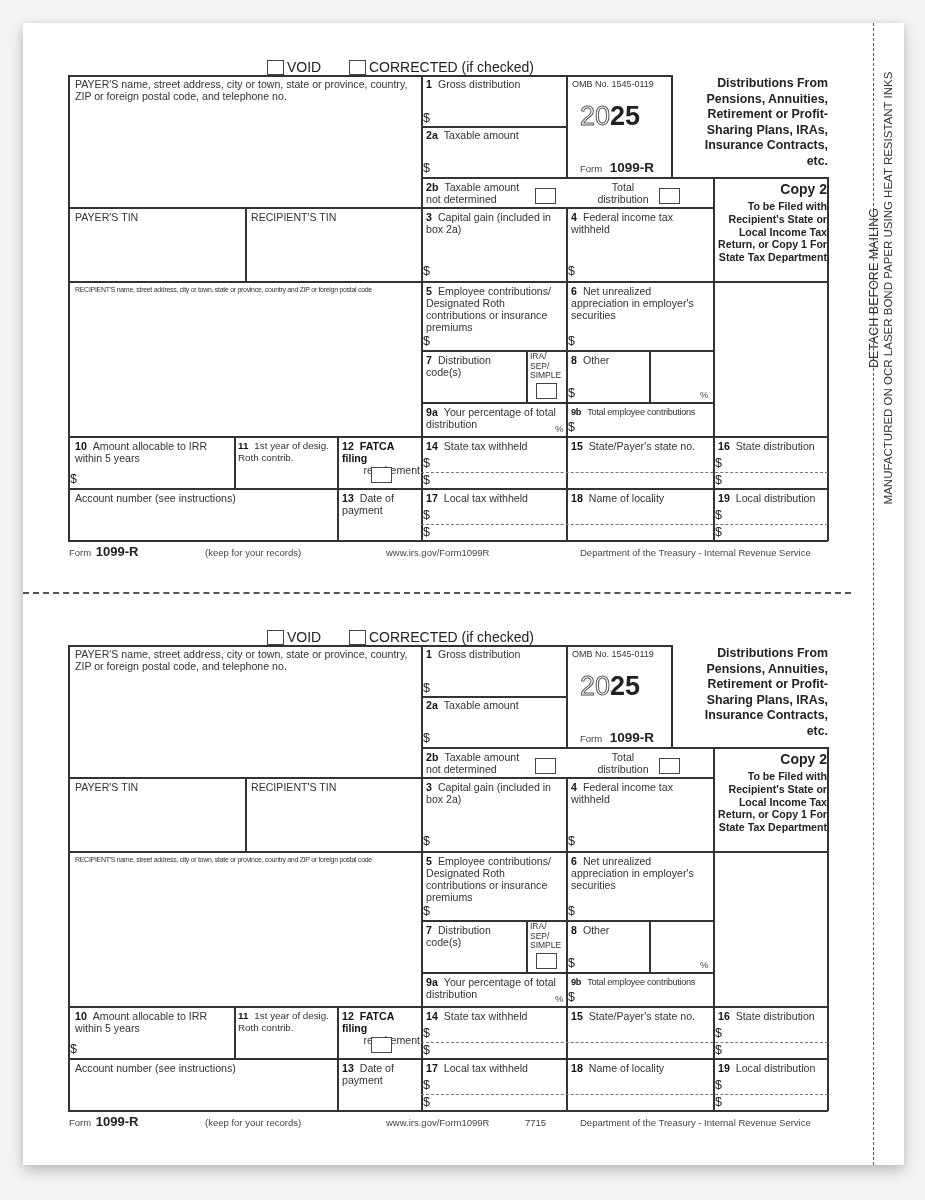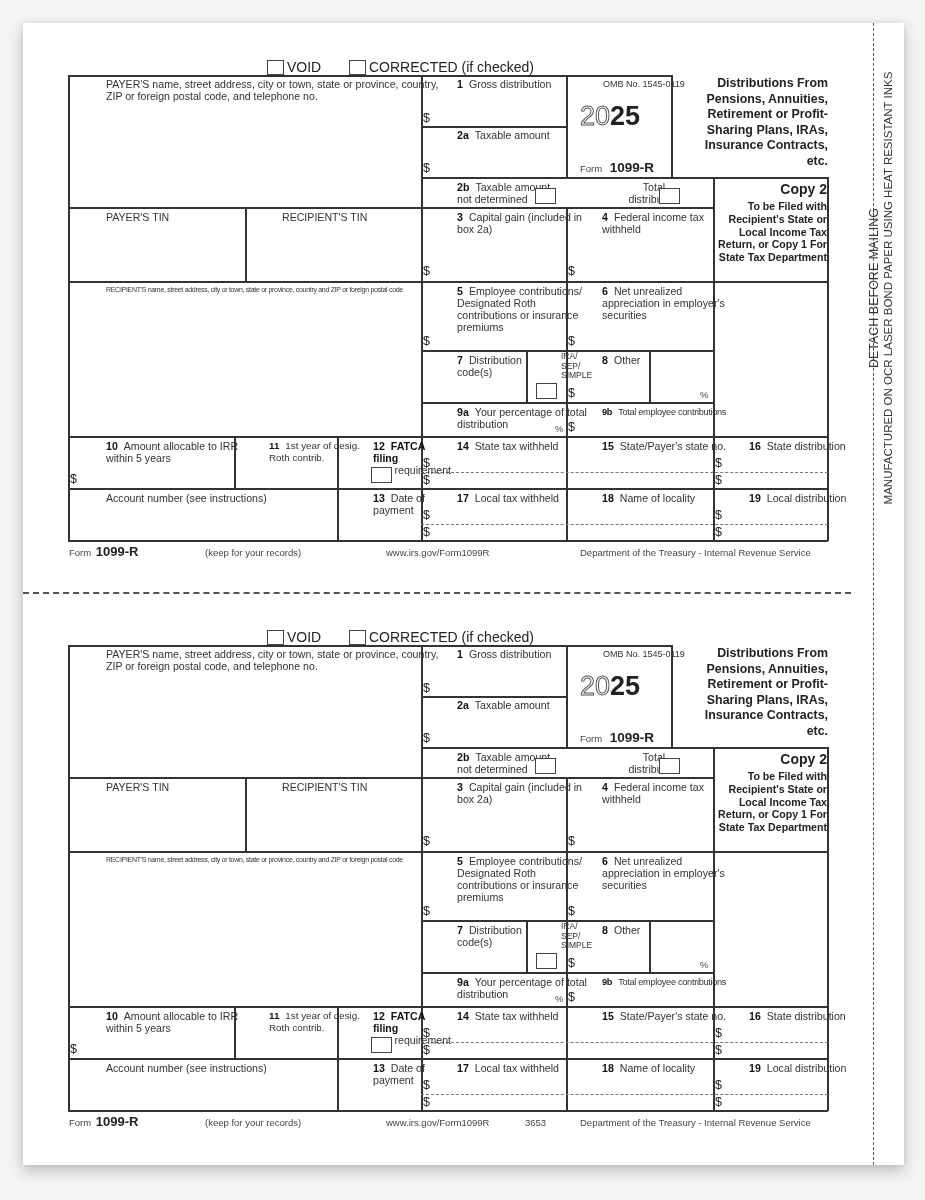--- a/index.html
+++ b/index.html
@@ -5,21 +5,21 @@
   html,body{margin:0;padding:0;}
   body{width:925px;height:1200px;background:#f4f4f4;position:relative;overflow:hidden;font-family:"Liberation Sans",sans-serif;color:#222;}
   .page{position:absolute;left:23px;top:23px;width:881px;height:1142px;background:#fff;box-shadow:0 6px 14px rgba(0,0,0,0.22),0 0 6px rgba(0,0,0,0.08);}
   .vdash{position:absolute;left:850px;top:0;width:0;height:1142px;border-left:1.5px dashed #555;}
   .hdash{position:absolute;left:0;top:569px;width:828px;height:0;border-top:2px dashed #555;}
   .side{position:absolute;left:838px;top:50px;width:40px;height:430px;}
   .side .txt{position:absolute;left:20px;top:215px;transform:translate(-50%,-50%) rotate(-90deg);white-space:nowrap;text-align:center;font-size:11.5px;line-height:14px;color:#333;}
   .copy{position:absolute;left:0;width:830px;height:520px;}
   .abs{position:absolute;}
   .ln{position:absolute;background:#333;}
-  .lbl{position:absolute;font-size:10.6px;line-height:12px;color:#333;margin-left:31px;}
+  .lbl{position:absolute;font-size:10.6px;line-height:12px;color:#333;}
   .lbl b{font-weight:bold;color:#111;margin-right:6px;}
   .dol{position:absolute;font-size:12.5px;color:#222;}
   .cb{position:absolute;width:19px;height:14px;border:1px solid #444;background:#fff;}
   .tiny{font-size:7px;line-height:9px;}
   .title{position:absolute;text-align:right;font-weight:bold;font-size:12.4px;line-height:15.5px;color:#222;}
   .dashline{position:absolute;height:0;border-top:1px dashed #777;}
   .pct{position:absolute;font-size:9.5px;color:#444;}
   .year{position:absolute;font-size:27px;font-weight:bold;letter-spacing:0px;}
   .year .o{color:#fff;-webkit-text-stroke:1px #555;font-weight:normal;}
   .foot{position:absolute;font-size:9.5px;color:#444;}
@@ -334,16 +334,16 @@
   <span class="dol" style="left:692px;top:466px;">$</span>
   <div class="abs" style="left:702px;top:448px;width:100px;height:16px;"></div>
   <div class="abs" style="left:702px;top:466px;width:100px;height:14px;"></div>
 
   <div class="foot" style="left:46px;top:485px;">
     <span>Form</span>
     <span style="font-size:13px;font-weight:bold;color:#222;margin-left:2px;">1099-R</span>
   </div>
   <div class="foot" style="left:182px;top:488px;">(keep for your records)</div>
   <div class="foot" style="left:363px;top:488px;">www.irs.gov/Form1099R</div>
-  <div class="foot footer-code" style="left:502px;top:488px;">3653</div>
+  <div class="foot footer-code" style="left:502px;top:488px;">7715</div>
   <div class="foot" style="left:557px;top:488px;">Department of the Treasury - Internal Revenue Service</div>
 </div>
   </div>
 
 </body></html>

